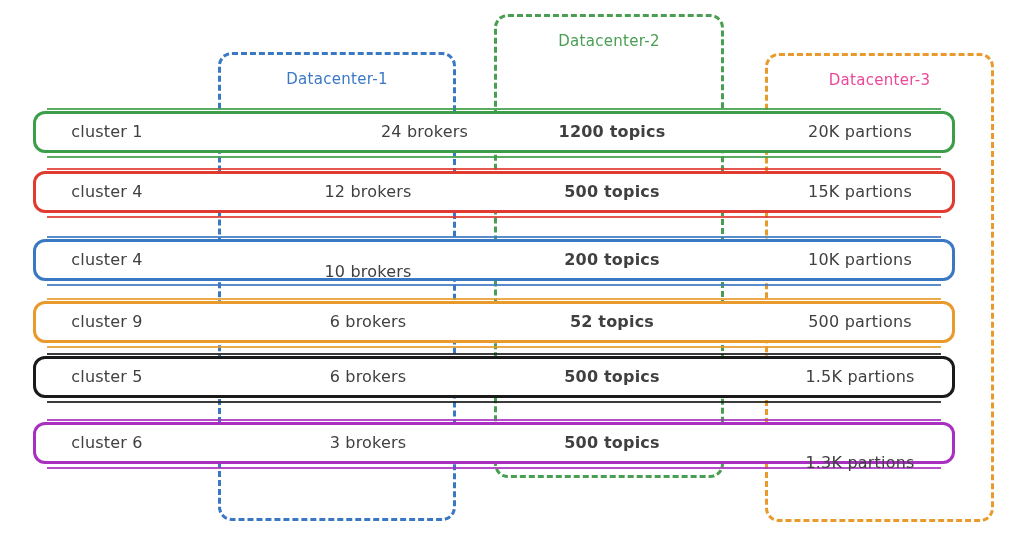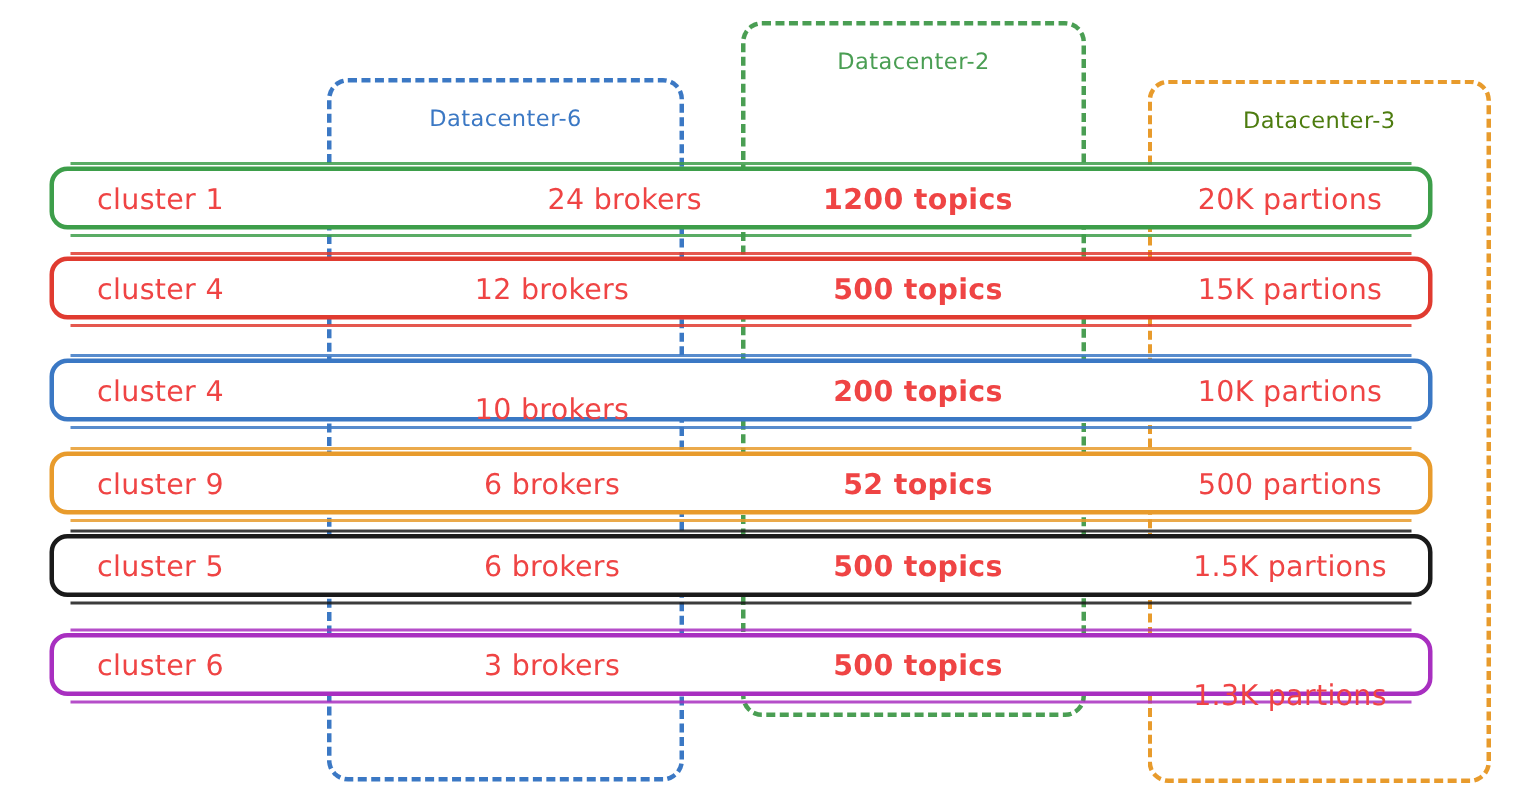--- a/index.html
+++ b/index.html
@@ -47,22 +47,22 @@
     border-width: 3px;
     border-radius: 12px;
     background: #ffffff;
     z-index: 2;
     display: flex;
     align-items: center;
   }
   .cell {
     position: absolute;
     text-align: center;
-    font-size: 19px;
-    color: #ef4444;
+    font-size: 16px;
+    color: #404040;
     white-space: nowrap;
     letter-spacing: 0.2px;
     z-index: 4;
   }
   .cell-name   { left: 12px;  width: 190px; }
   .cell-broker { left: 268px; width: 200px; }
   .cell-topic  { left: 512px; width: 200px; font-weight: bold; }
   .cell-part   { left: 760px; width: 200px; }
 
   
@@ -74,25 +74,25 @@
     z-index: 2;
     opacity: 0.85;
   }
 </style>
 </head>
 <body>
 
 <div id="canvas">
   <div id="dc-layer">
       <div class="dc-box" style="left: 218px; top: 52px; width: 238px; height: 469px; border-color: rgb(59, 120, 196);"></div>
-      <div class="dc-label" style="left: 218px; width: 238px; top: 70px; color: rgb(59, 120, 196);">Datacenter-6</div>
+      <div class="dc-label" style="left: 218px; width: 238px; top: 70px; color: rgb(59, 120, 196);">Datacenter-1</div>
       <div class="dc-box" style="left: 494px; top: 14px; width: 230px; height: 464px; border-color: rgb(74, 158, 83);"></div>
       <div class="dc-label" style="left: 494px; width: 230px; top: 32px; color: rgb(74, 158, 83);">Datacenter-2</div>
       <div class="dc-box" style="left: 765px; top: 53px; width: 229px; height: 469px; border-color: rgb(232, 155, 44);"></div>
-      <div class="dc-label" style="left: 765px; width: 229px; top: 71px; color: #4d7c0f;">Datacenter-3</div>
+      <div class="dc-label" style="left: 765px; width: 229px; top: 71px; color: #ec4899;">Datacenter-3</div>
     </div>
   <div id="cluster-layer">
       <div class="sketch-echo" style="left: 47px; width: 894px; top: 108px; border-top-color: rgb(61, 158, 74);"></div>
       <div class="sketch-echo" style="left: 47px; width: 894px; top: 156px; border-top-color: rgb(61, 158, 74);"></div>
       <div class="cluster-row" style="left: 33px; top: 111px; width: 922px; height: 42px; border-color: rgb(61, 158, 74);"></div>
       <div class="cell cell-name" style="top: 122px;">cluster 1</div>
       <div class="cell cell-broker" style="top: 122px; text-align: right;">24 brokers</div>
       <div class="cell cell-topic" style="top: 122px;">1200 topics</div>
       <div class="cell cell-part" style="top: 122px;">20K partions</div>
       <div class="sketch-echo" style="left: 47px; width: 894px; top: 168px; border-top-color: rgb(224, 59, 48);"></div>

